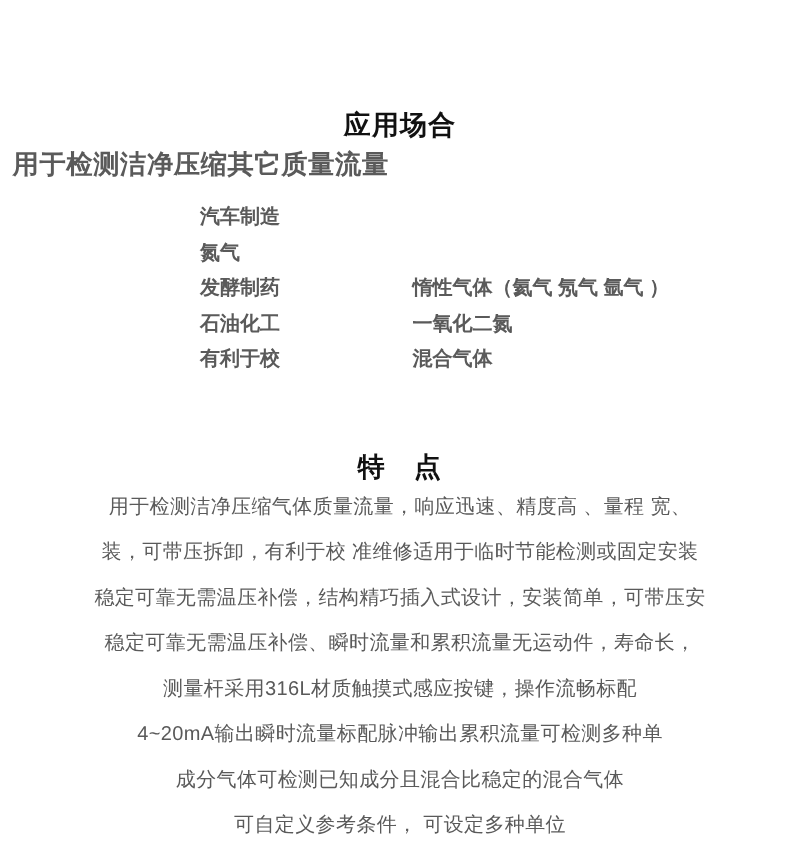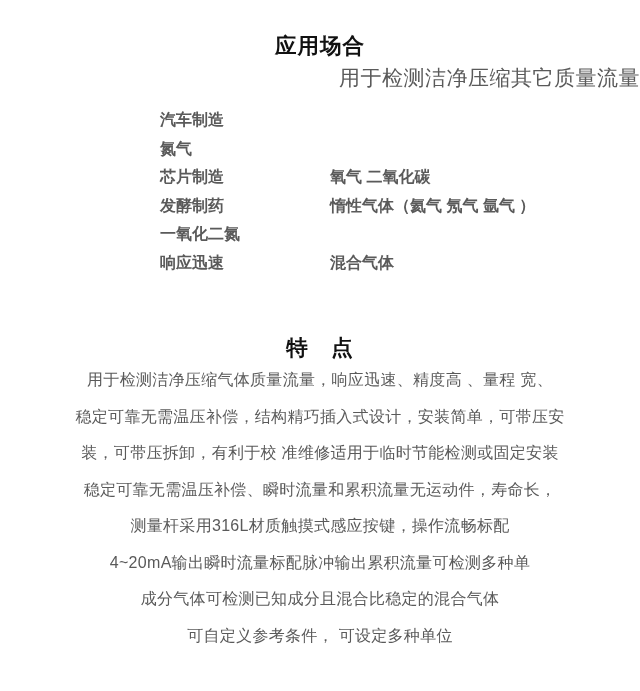--- a/index.html
+++ b/index.html
@@ -22,30 +22,31 @@
   .sec-title {
     margin: 0;
     font-size: 21.5px;
     line-height: 28px;
     font-weight: bold;
     color: #111111;
     text-align: center;
     letter-spacing: 1px;
   }
   .app-title {
-    padding-top: 32px;
+    padding-top: 86px;
     font-family: Liberation Serif, serif;
   }
   .app-subtitle {
-    margin: 4px 0 0 0;
+    margin: 4px 0 0 10px;
     font-size: 21px;
     line-height: 28px;
     color: #5a5a5a;
-    text-align: right;
+    text-align: left;
     letter-spacing: 0.5px;
+    font-weight: bold;
   }
   .app-table {
     margin: 14px 0 0 160px;
     font-size: 16px;
     line-height: 28.5px;
     color: #5a5a5a;
     font-weight: bold;
   }
   .app-row {
     display: flex;
@@ -79,44 +80,41 @@
     <p class="app-subtitle">用于检测洁净压缩其它质量流量</p>
 
     <div class="app-table">
       <div class="app-row">
         <span class="industry">汽车制造</span>
       </div>
       <div class="app-row">
         <span class="gas">氮气</span>
       </div>
       <div class="app-row">
-        <span class="industry">芯片制造</span>
-        <span class="gas">氧气 二氧化碳</span>
-      </div>
-      <div class="app-row">
         <span class="industry">发酵制药</span>
         <span class="gas">惰性气体（氦气 氖气 氩气 ）</span>
       </div>
       <div class="app-row">
+        <span class="industry">石油化工</span>
         <span class="gas">一氧化二氮</span>
       </div>
       <div class="app-row">
-        <span class="industry">响应迅速</span>
+        <span class="industry">有利于校</span>
         <span class="gas">混合气体</span>
       </div>
     </div>
   </section>
 
   <section>
     <h2 class="sec-title feat-title">特　点</h2>
 
     <div class="feat-text">
       <div class="feat-line">用于检测洁净压缩气体质量流量，响应迅速、精度高 、量程 宽、</div>
+      <div class="feat-line">装，可带压拆卸，有利于校 准维修适用于临时节能检测或固定安装</div>
       <div class="feat-line">稳定可靠无需温压补偿，结构精巧插入式设计，安装简单，可带压安</div>
-      <div class="feat-line">装，可带压拆卸，有利于校 准维修适用于临时节能检测或固定安装</div>
       <div class="feat-line">稳定可靠无需温压补偿、瞬时流量和累积流量无运动件，寿命长，</div>
       <div class="feat-line">测量杆采用316L材质触摸式感应按键，操作流畅标配</div>
       <div class="feat-line">4~20mA输出瞬时流量标配脉冲输出累积流量可检测多种单</div>
       <div class="feat-line">成分气体可检测已知成分且混合比稳定的混合气体</div>
       <div class="feat-line">可自定义参考条件， 可设定多种单位</div>
     </div>
   </section>
 
 </div>
 

